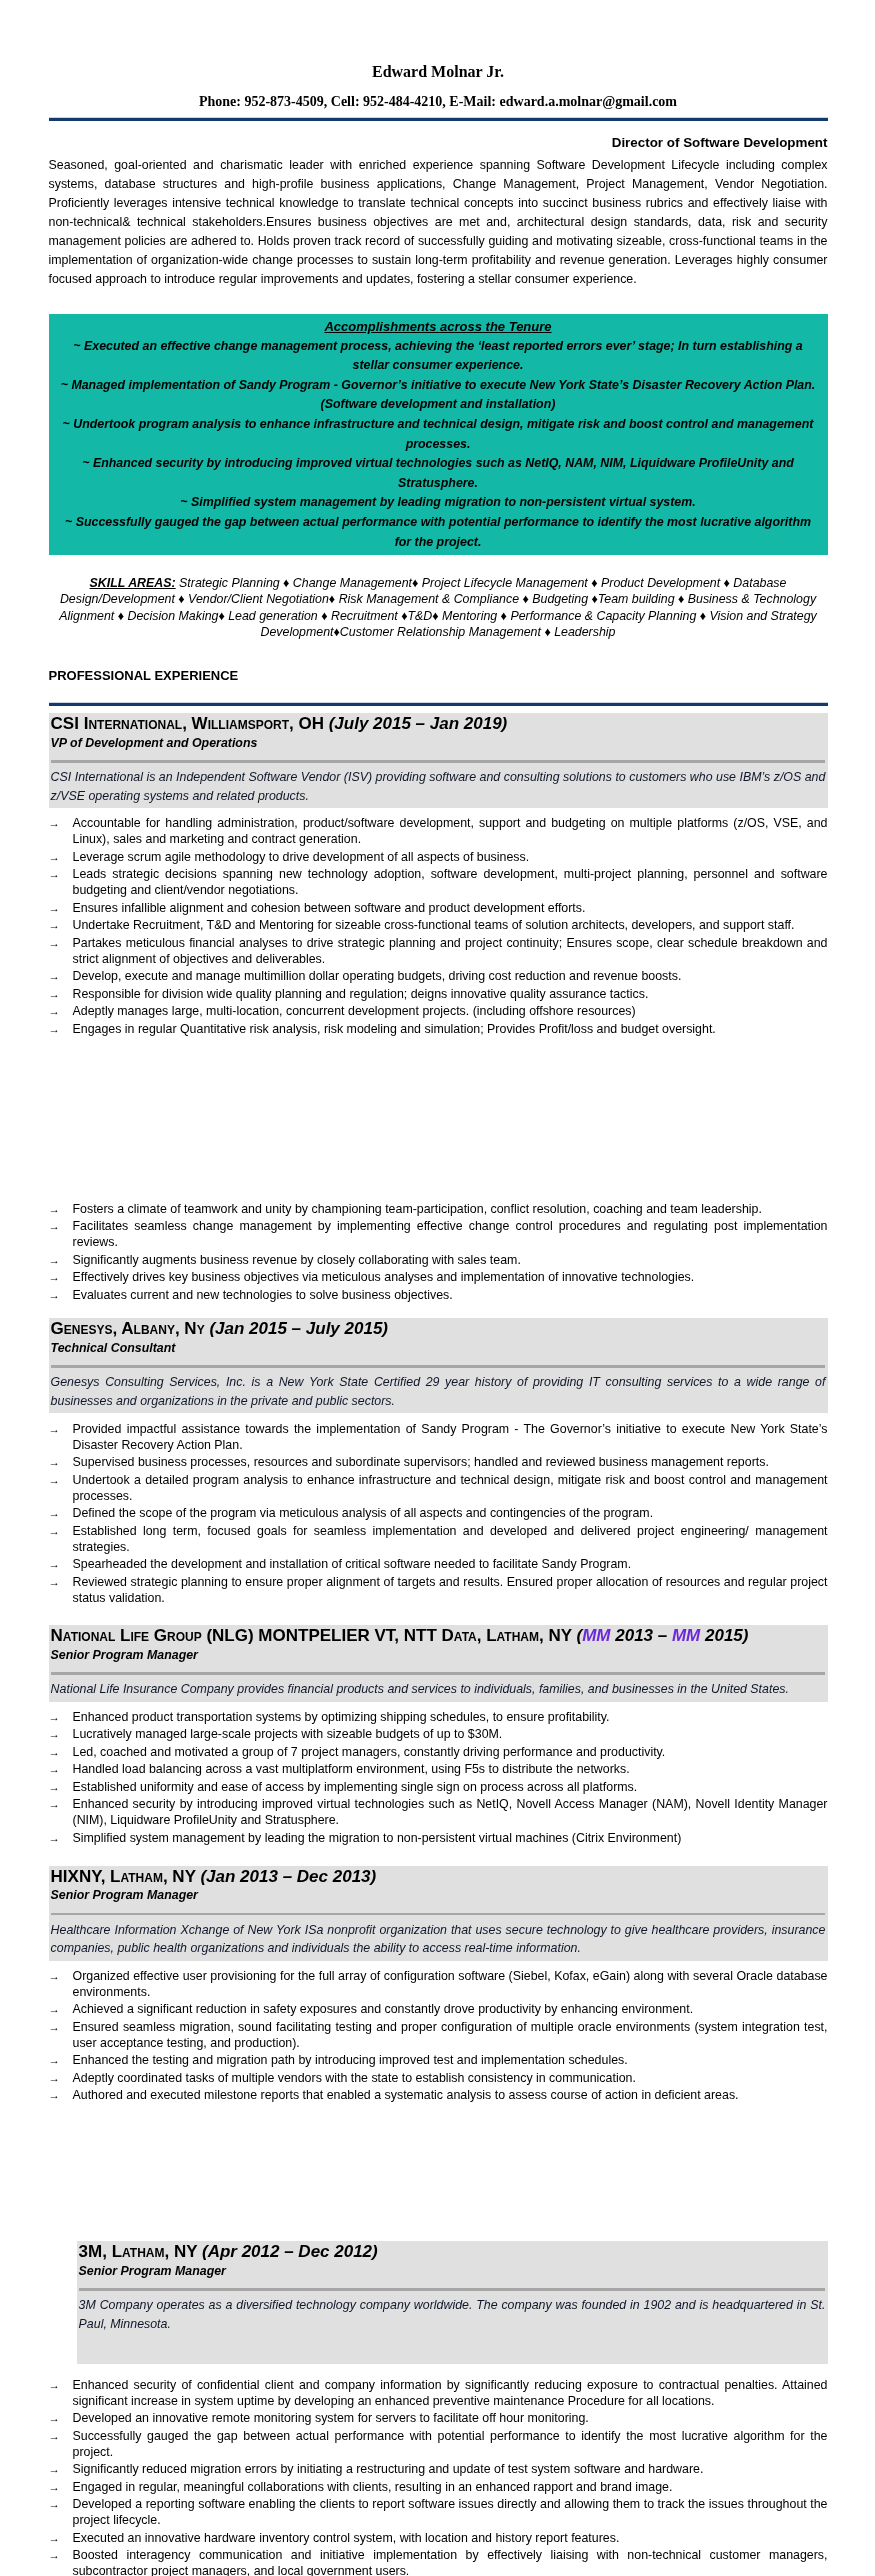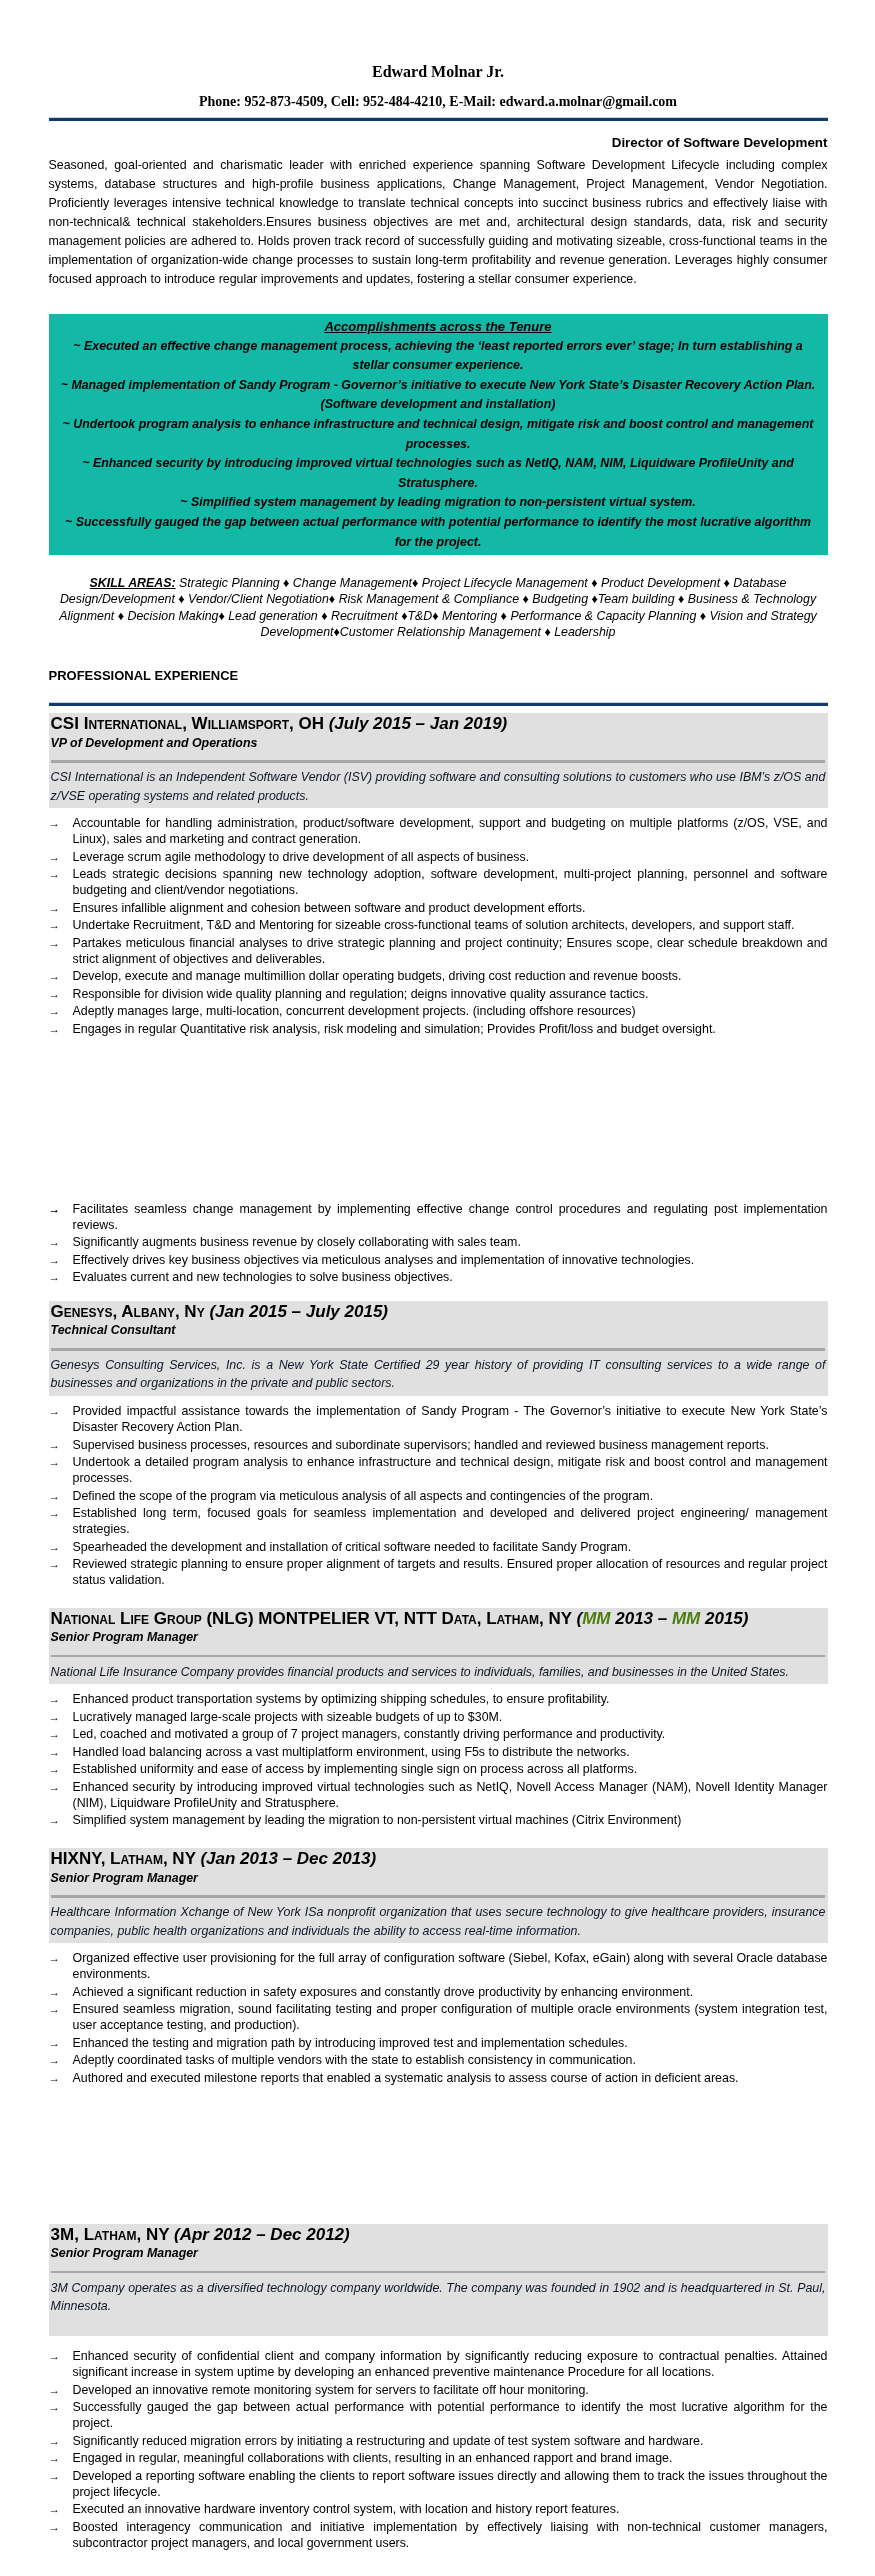--- a/index.html
+++ b/index.html
@@ -13,21 +13,21 @@
   .acc-box { background: #14b8a6; margin-top: 25px; padding: 3.1px 10.3px 3.1px 10.3px; text-align: center; }
   .acc-title { font-weight: bold; font-style: italic; text-decoration: underline; font-size: 13px; line-height: 19.6px; }
   .acc-item { font-weight: bold; font-style: italic; font-size: 12.4px; line-height: 19.6px; }
   .skills { text-align: center; font-size: 12.4px; line-height: 16.5px; margin-top: 19.6px; font-style: italic; }
   .skills .lbl { font-weight: bold; text-decoration: underline; }
   .sec-title { font-weight: bold; font-size: 13px; text-align: left; margin-top: 27px; line-height: 16.5px; }
   .sec-rule { height: 3.1px; background: #123a6b; border-top: 0.5px solid #c8d4e3; margin-top: 17.5px; }
   .job-head { background: #e0e0e0; margin-top: 7.2px; padding: 2.1px 2.1px 3.1px 2.1px; }
   .job-company { font-weight: bold; font-size: 17px; line-height: 18.5px; font-variant: small-caps; }
   .job-company .dates { font-style: italic; font-variant: normal; }
-  .job-company .mm { color: #4d7c0f; }
+  .job-company .mm { color: #6d28d9; }
   .job-title { font-weight: bold; font-style: italic; font-size: 12.4px; line-height: 18.5px; }
   .job-sep { height: 2.6px; background: #a6a6a6; margin: 8.2px 0 5.2px 0; }
   .job-desc { font-style: italic; font-size: 12.4px; line-height: 18.5px; color: #0f172a; text-align: justify; }
   .bullets { list-style: none; margin: 7.2px 0 0 0; padding: 0; }
   .bullets li { position: relative; padding-left: 24px; font-size: 12.4px; line-height: 16px; margin-bottom: 1.5px; text-align: justify; }
   .bullets li .arrow { position: absolute; left: 0; top: 0; font-size: 11.3px; }
   .gap-big { height: 155px; }
   .gap-mid { height: 129px; }
 </style>
 </head>
@@ -73,21 +73,21 @@
       <li><span class="arrow">→</span><span>Ensures infallible alignment and cohesion between software and product development efforts.</span></li>
       <li><span class="arrow">→</span><span>Undertake Recruitment, T&amp;D and Mentoring for sizeable cross-functional teams of solution architects, developers, and support staff.</span></li>
       <li><span class="arrow">→</span><span>Partakes meticulous financial analyses to drive strategic planning and project continuity; Ensures scope, clear schedule breakdown and strict alignment of objectives and deliverables.</span></li>
       <li><span class="arrow">→</span><span>Develop, execute and manage multimillion dollar operating budgets, driving cost reduction and revenue boosts.</span></li>
       <li><span class="arrow">→</span><span>Responsible for division wide quality planning and regulation; deigns innovative quality assurance tactics.</span></li>
       <li><span class="arrow">→</span><span>Adeptly manages large, multi-location, concurrent development projects. (including offshore resources)</span></li>
       <li><span class="arrow">→</span><span>Engages in regular Quantitative risk analysis, risk modeling and simulation; Provides Profit/loss and budget oversight.</span></li>
     </ul>
     <div class="gap-big"></div>
     <ul class="bullets">
-      <li><span class="arrow">→</span></li>
+      <li><span class="arrow">→</span><span>Fosters a climate of teamwork and unity by championing team-participation, conflict resolution, coaching and team leadership.</span></li>
       <li><span class="arrow">→</span><span>Facilitates seamless change management by implementing effective change control procedures and regulating post implementation reviews.</span></li>
       <li><span class="arrow">→</span><span>Significantly augments business revenue by closely collaborating with sales team.</span></li>
       <li><span class="arrow">→</span><span>Effectively drives key business objectives via meticulous analyses and implementation of innovative technologies.</span></li>
       <li><span class="arrow">→</span><span>Evaluates current and new technologies to solve business objectives.</span></li>
     </ul>
   </div>
 
   <div class="job" style="margin-top:15.5px;">
     <div class="job-head">
       <div class="job-company"><span>Genesys, Albany, Ny</span> <span class="dates">(Jan 2015 – July 2015)</span></div>
@@ -137,21 +137,21 @@
       <li><span class="arrow">→</span><span>Ensured seamless migration, sound facilitating testing and proper configuration of multiple oracle environments (system integration test, user acceptance testing, and production).</span></li>
       <li><span class="arrow">→</span><span>Enhanced the testing and migration path by introducing improved test and implementation schedules.</span></li>
       <li><span class="arrow">→</span><span>Adeptly coordinated tasks of multiple vendors with the state to establish consistency in communication.</span></li>
       <li><span class="arrow">→</span><span>Authored and executed milestone reports that enabled a systematic analysis to assess course of action in deficient areas.</span></li>
     </ul>
   </div>
 
   <div class="gap-mid"></div>
 
   <div class="job">
-    <div class="job-head" style="padding-bottom:20px;">
+    <div class="job-head" style="padding-bottom:31px;margin-left:28px;">
       <div class="job-company"><span>3M, Latham, NY</span> <span class="dates">(Apr 2012 – Dec 2012)</span></div>
       <div class="job-title">Senior Program Manager</div>
       <div class="job-sep"></div>
       <div class="job-desc">3M Company operates as a diversified technology company worldwide. The company was founded in 1902 and is headquartered in St. Paul, Minnesota.</div>
     </div>
     <ul class="bullets" style="margin-top:12.4px;">
       <li><span class="arrow">→</span><span>Enhanced security of confidential client and company information by significantly reducing exposure to contractual penalties. Attained significant increase in system uptime by developing an enhanced preventive maintenance Procedure for all locations.</span></li>
       <li><span class="arrow">→</span><span>Developed an innovative remote monitoring system for servers to facilitate off hour monitoring.</span></li>
       <li><span class="arrow">→</span><span>Successfully gauged the gap between actual performance with potential performance to identify the most lucrative algorithm for the project.</span></li>
       <li><span class="arrow">→</span><span>Significantly reduced migration errors by initiating a restructuring and update of test system software and hardware.</span></li>

